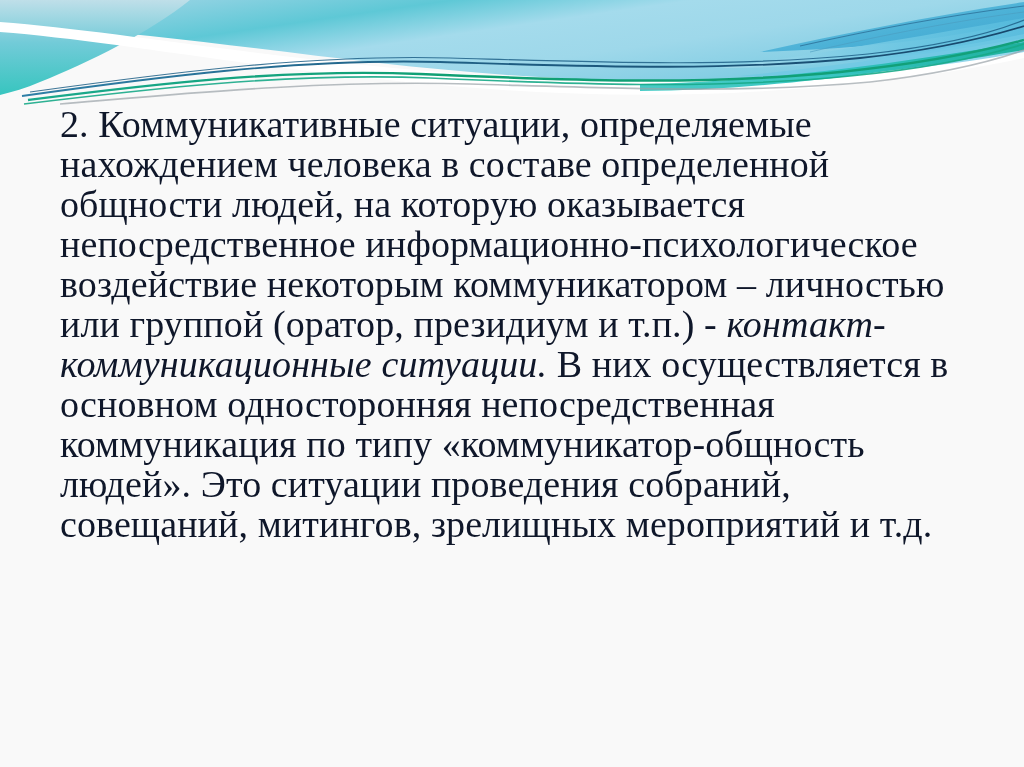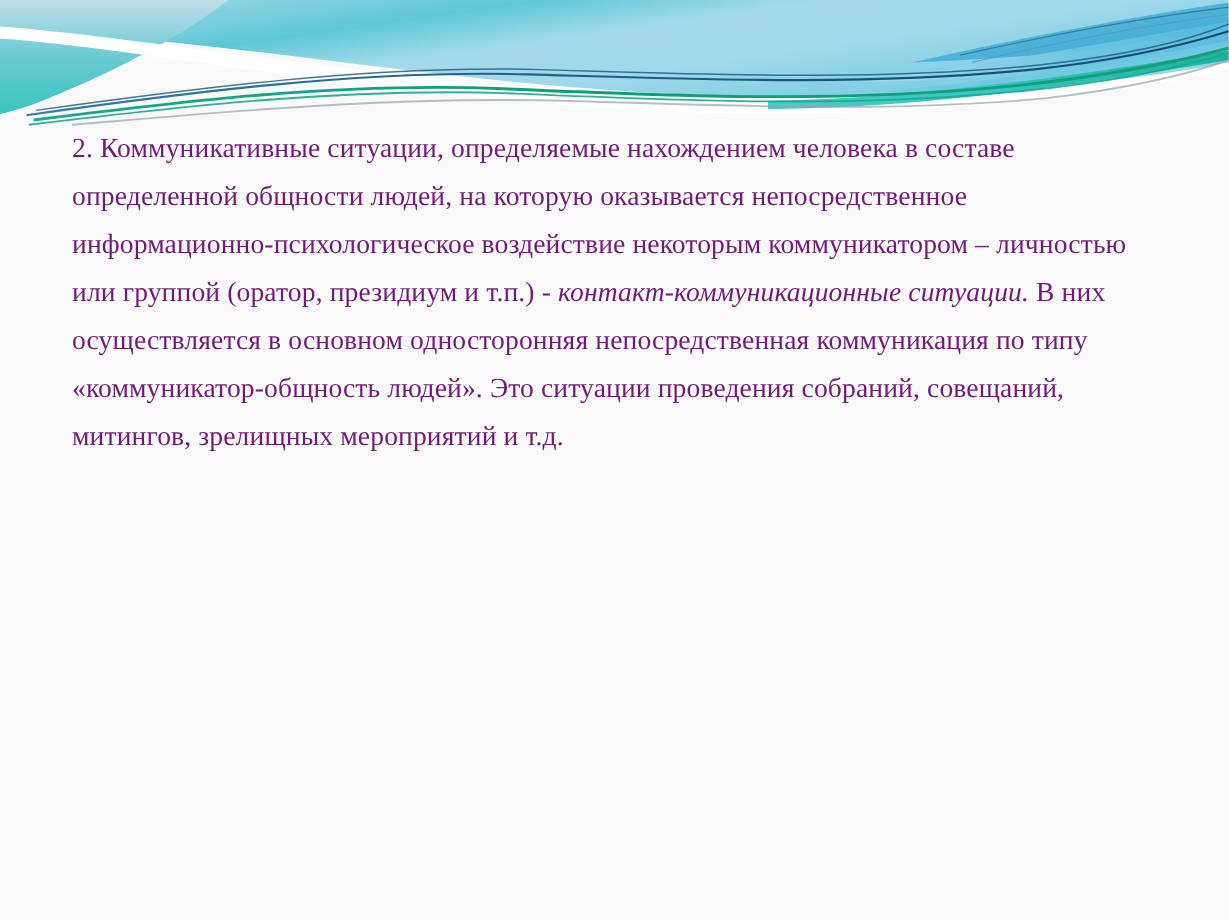--- a/index.html
+++ b/index.html
@@ -40,22 +40,22 @@
 
   
   #content-body {
     position: absolute;
     left: 60px;
     top: 104px;
     width: 912px;
   }
   #body-paragraph {
     margin: 0;
-    color: #701a75;
-    font-size: 23px;
+    color: #0f172a;
+    font-size: 38px;
     line-height: 40px;
     letter-spacing: 0.1px;
     text-align: left;
     font-weight: 400;
   }
   .ital {
     font-style: italic;
   }
 </style>
 </head>

